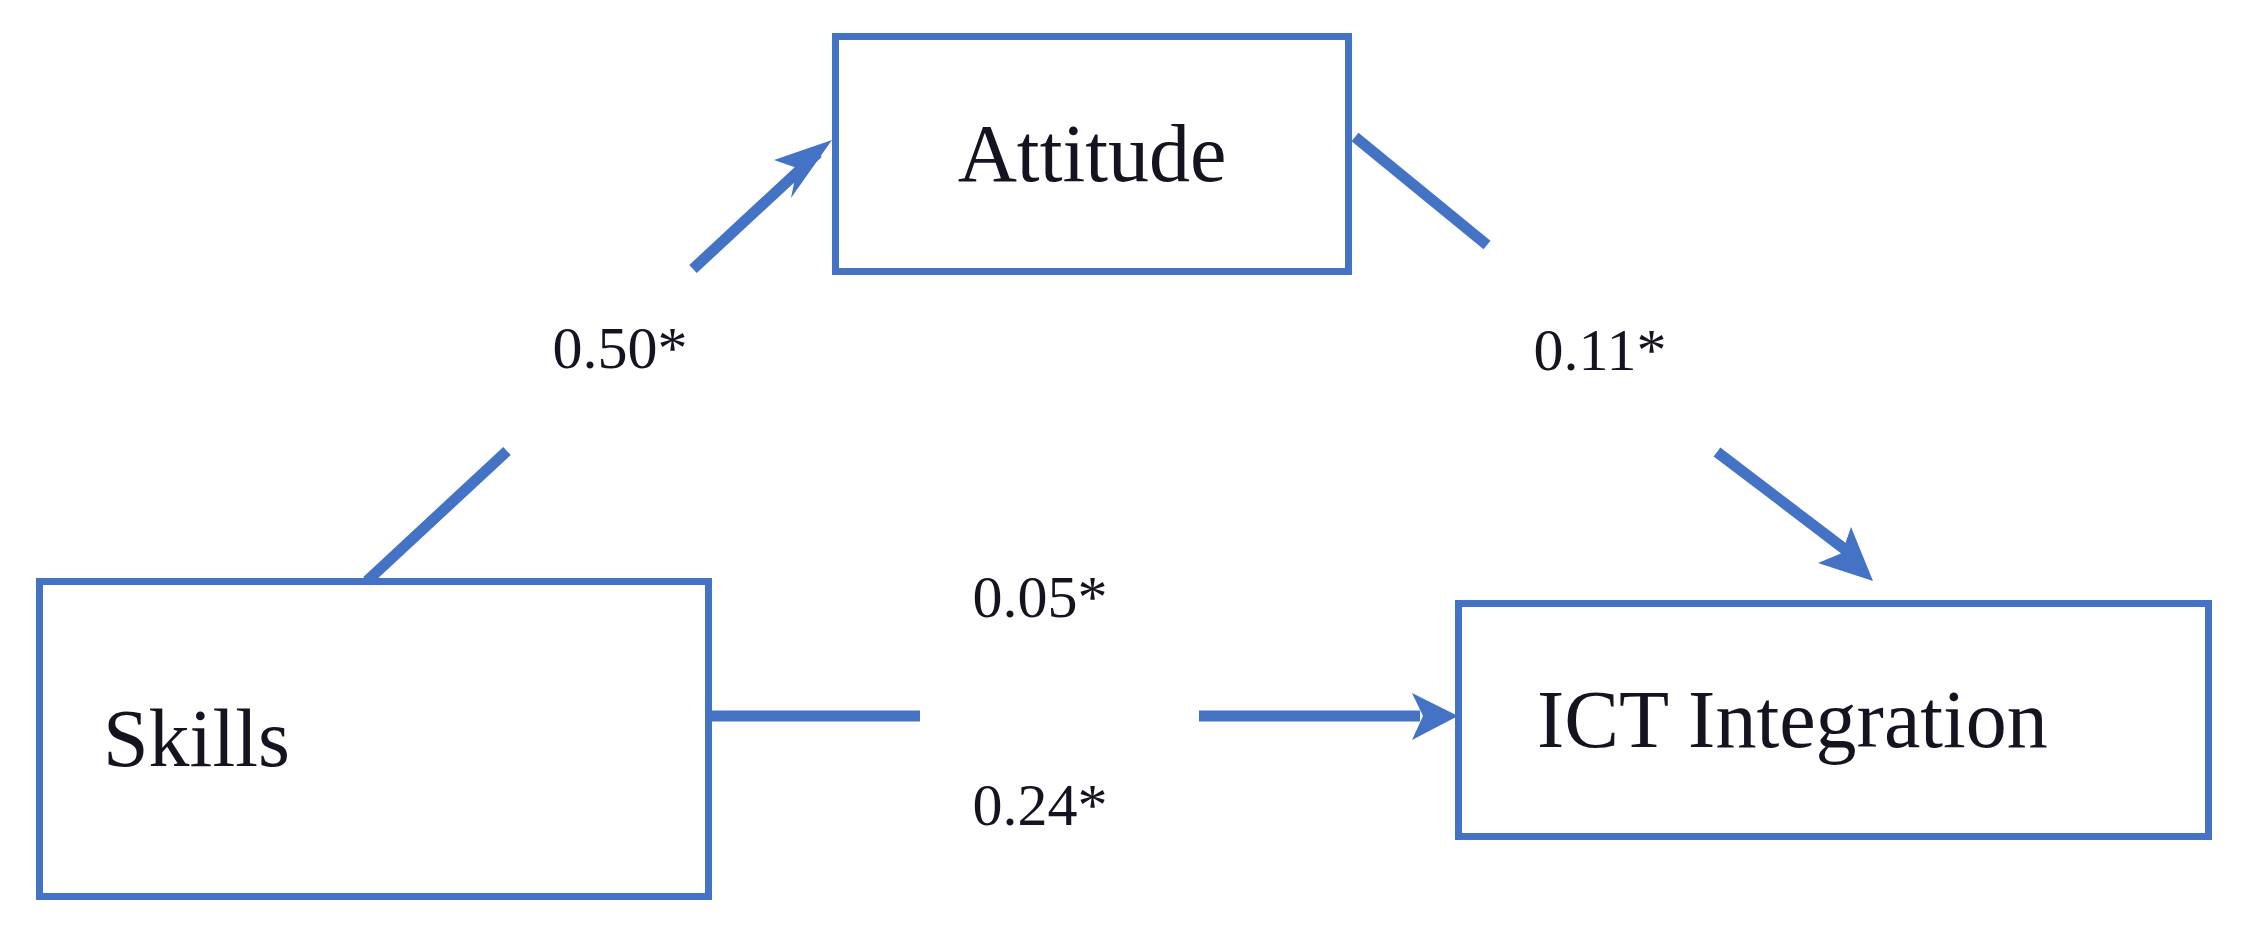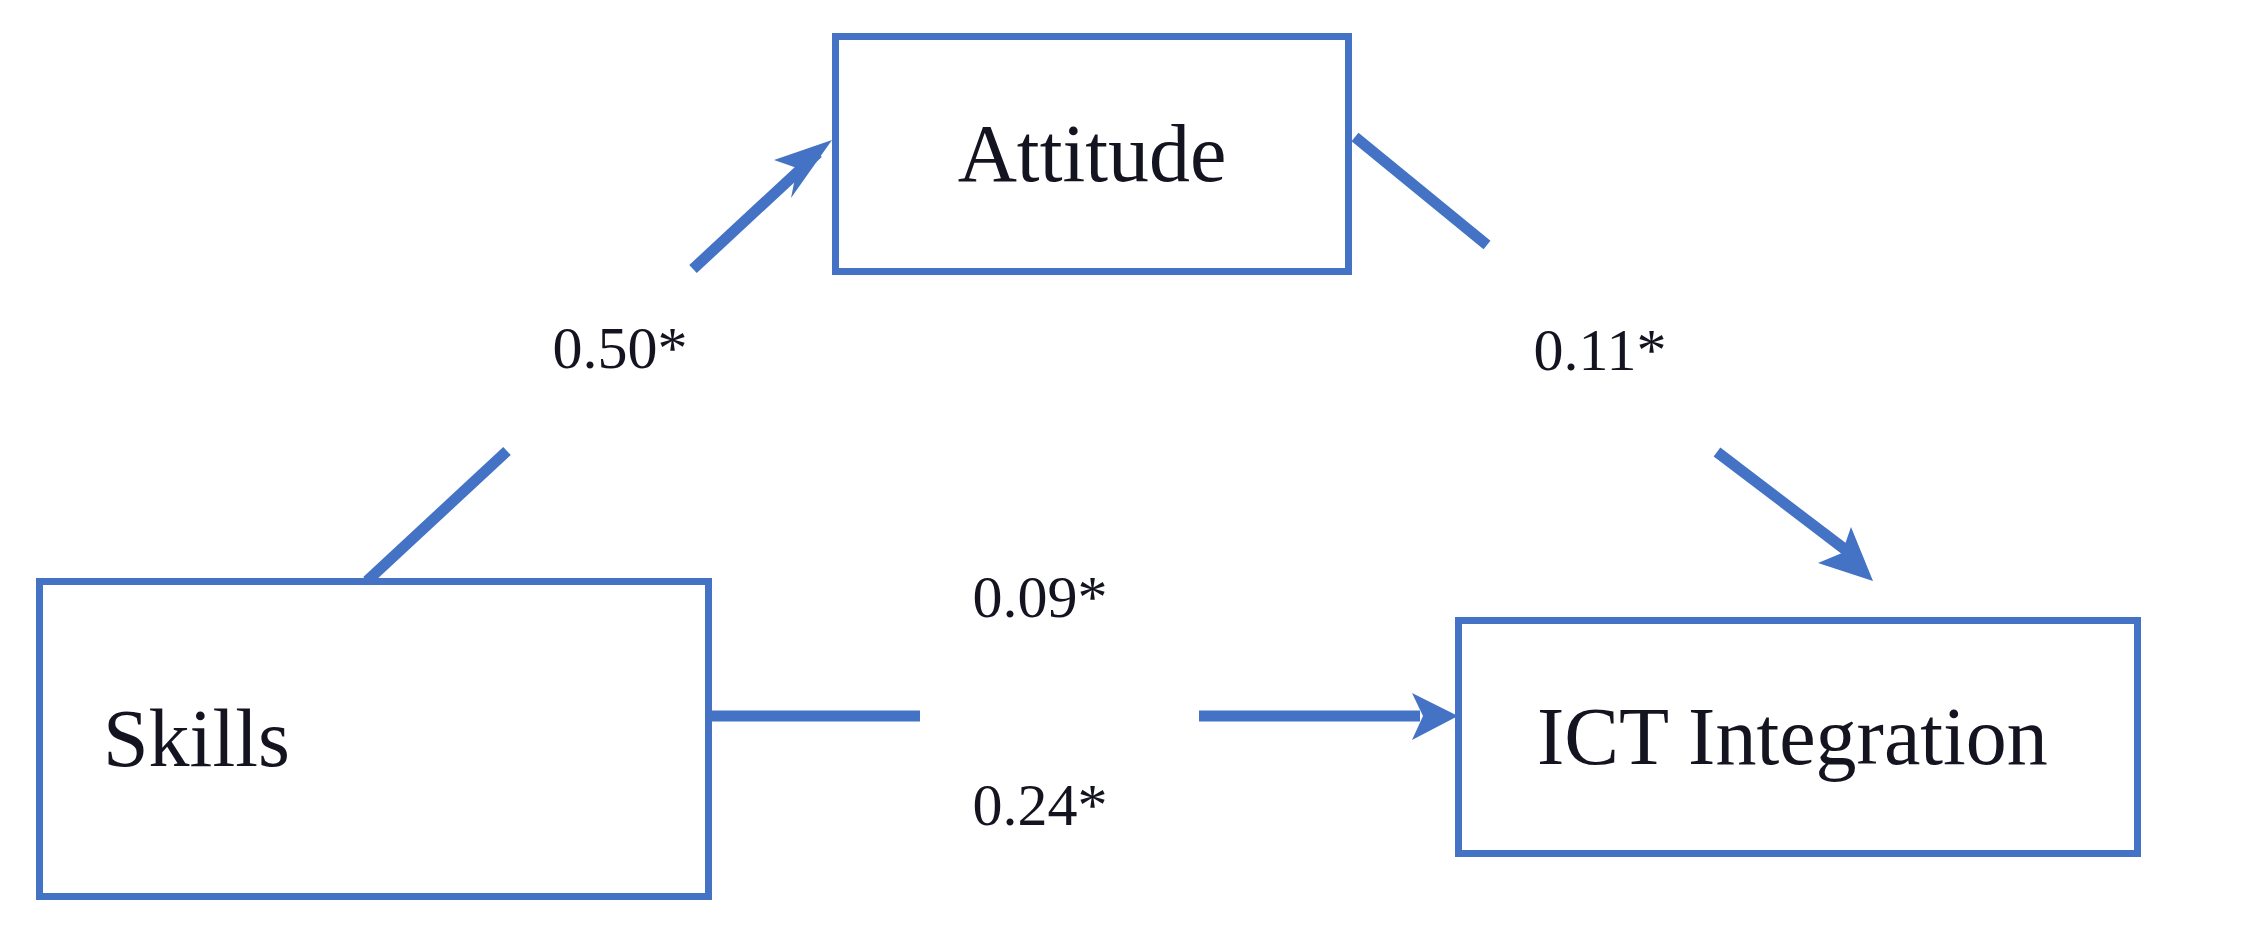--- a/index.html
+++ b/index.html
@@ -42,25 +42,24 @@
     top: 578px;
     width: 676px;
     height: 322px;
     justify-content: flex-start;
     padding-left: 60px;
   }
   #node-skills .node-label { font-size: 82px; }
   #node-ict {
     left: 1455px;
     top: 600px;
-    width: 686px;
+    width: 757px;
     height: 240px;
     justify-content: flex-start;
     padding-left: 75px;
-    margin-top: 17px;
   }
   #node-ict .node-label { font-size: 82px; }
 
   .edge-label {
     position: absolute;
     color: #131420;
     font-size: 60px;
     line-height: 1;
     white-space: nowrap;
     transform: translate(-50%, -50%);
@@ -106,17 +105,17 @@
   </div>
 
   <div class="node-box" id="node-ict" style="border-width:7px; border-color:#4472C4;">
     <span class="node-label">ICT Integration</span>
   </div>
 
   <div class="edge-label" style="left:620px; top:348px;">0.50*</div>
 
   <div class="edge-label" style="left:1592px; top:350px;margin-left:8px;">0.11*</div>
 
-  <div class="edge-label" style="left:1040px; top:597px;">0.09*</div>
+  <div class="edge-label" style="left:1040px; top:597px;">0.05*</div>
 
   <div class="edge-label" style="left:1040px; top:805px;">0.24*</div>
 
 </div>
 
 </body></html>

